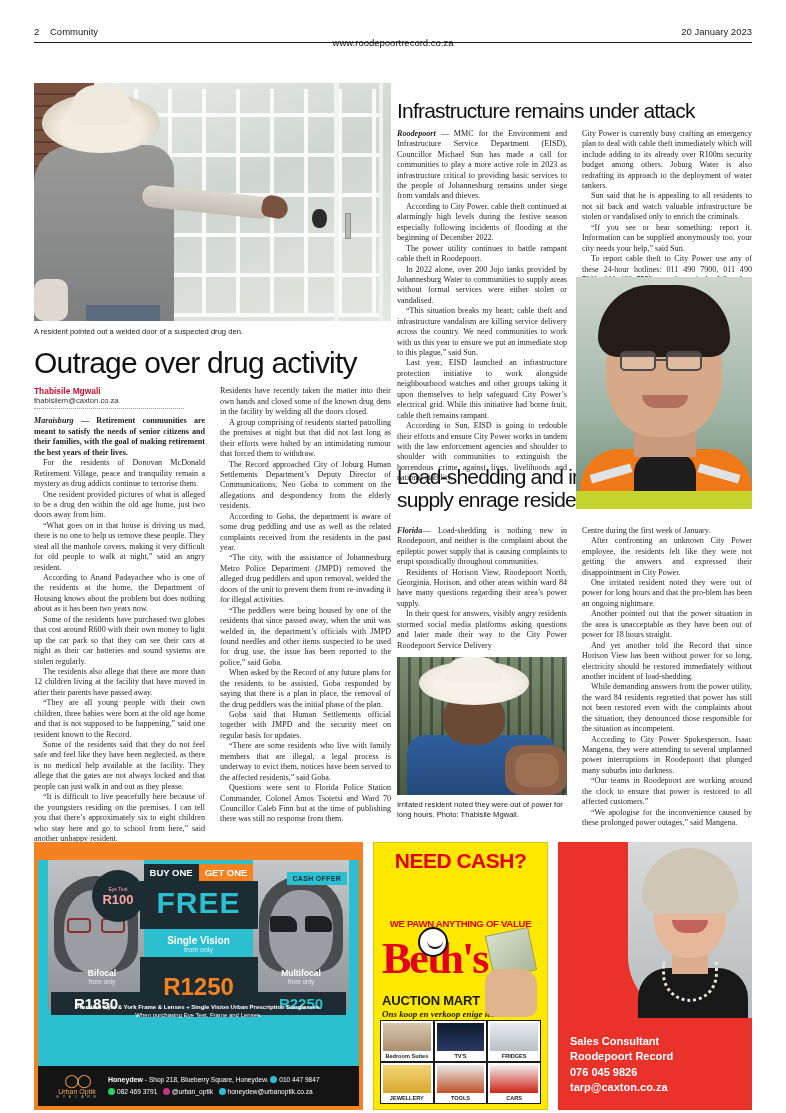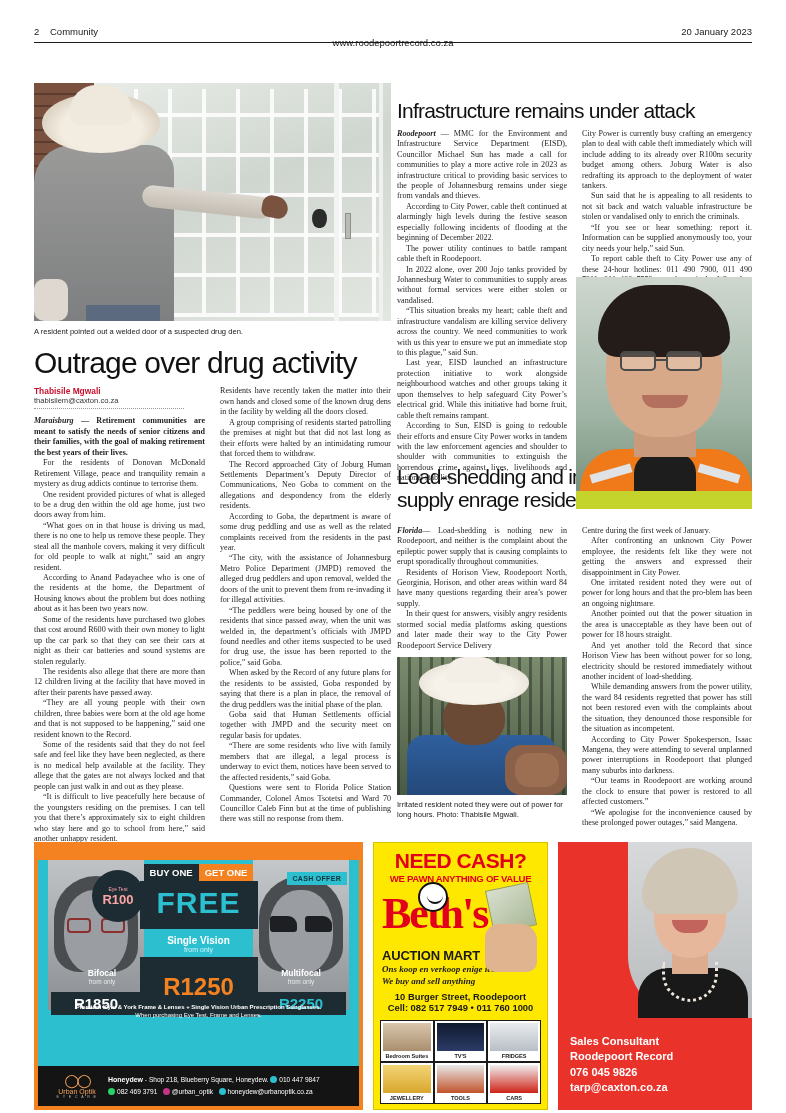--- a/index.html
+++ b/index.html
@@ -153,21 +153,21 @@
   .ok-logo .nm { font-size:7px; display:block; }
   .ok-logo .sub { font-size:3.6px; letter-spacing:1.4px; display:block; color:#b8b8b8; }
   .ok-foot-txt { flex:1; font-size:6.6px; line-height:1.75; }
   .ok-foot-txt b { font-size:7px; }
   .dot { display:inline-block; width:7px; height:7px; border-radius:50%; vertical-align:-1px; margin-right:2px; }
 
   
   .ad-beth { position:absolute; left:339px; top:0; width:175px; height:268px; background:#ffe800; border:1px solid #d8c400; overflow:hidden; }
   .bt-need { text-align:center; font-family:"Liberation Sans", sans-serif; font-weight:bold; font-size:21px; color:#e2001a;
              -webkit-text-stroke:0; margin-top:6px; letter-spacing:-0.5px; }
-  .bt-pawn { text-align:center; font-family:"Liberation Sans", sans-serif; font-weight:bold; font-size:9.6px; color:#e2001a; letter-spacing:-0.3px; }
+  .bt-pawn { text-align:center; font-family:"Liberation Sans", sans-serif; font-weight:bold; font-size:9.6px; color:#e2001a; letter-spacing:-0.3px;margin-top:45px; }
   .bt-logo-row { position:relative; height:62px; margin-top:2px; }
   .bt-beths { position:absolute; left:8px; top:2px; font-family:"Liberation Serif", serif; font-weight:bold; font-size:44px; color:#e2001a; letter-spacing:-2px; }
   .bt-snow { position:absolute; left:44px; top:-4px; width:30px; height:30px; border-radius:50%; background:#fff; border:2px solid #111; }
   .bt-snow:after { content:""; position:absolute; left:7px; top:9px; width:16px; height:9px; border-bottom:2px solid #111; border-radius:0 0 10px 10px; }
   .bt-hand { position:absolute; right:6px; top:0px; width:58px; height:86px; }
   .bt-cash { position:absolute; left:6px; top:0; width:44px; height:44px; background:linear-gradient(150deg,#d8dfcf,#a9b896); transform:rotate(-12deg); border:1px solid #8d9a7c; }
   .bt-fist { position:absolute; left:2px; top:38px; width:52px; height:48px; background:#e0b48e; border-radius:14px 16px 10px 10px; }
   .bt-auction { font-family:"Liberation Sans", sans-serif; font-weight:bold; font-size:13px; color:#1a1a1a; margin-left:8px; letter-spacing:-0.2px; }
   .bt-ital { font-family:"Liberation Serif", serif; font-style:italic; font-weight:bold; font-size:9px; margin-left:8px; line-height:1.35; color:#1a1a1a; }
   .bt-addr { text-align:center; font-family:"Liberation Sans", sans-serif; font-weight:bold; font-size:9.4px; margin-top:4px; }

